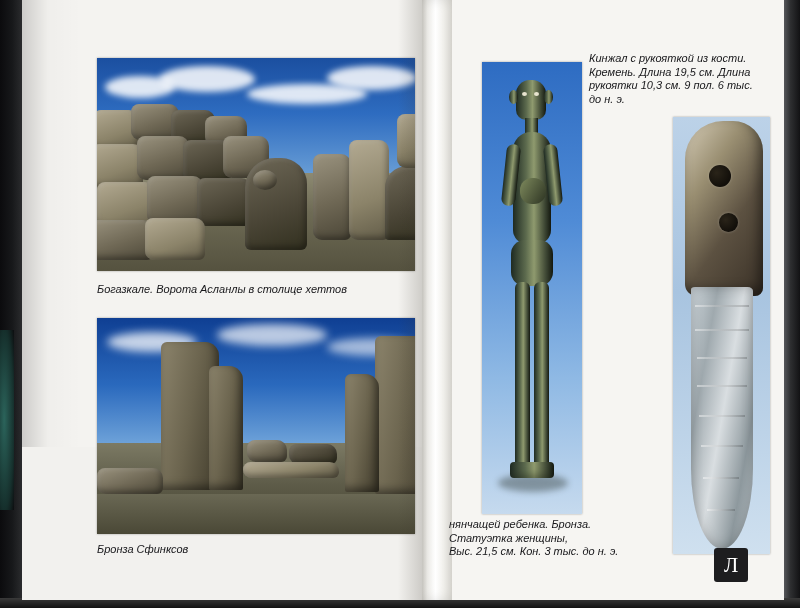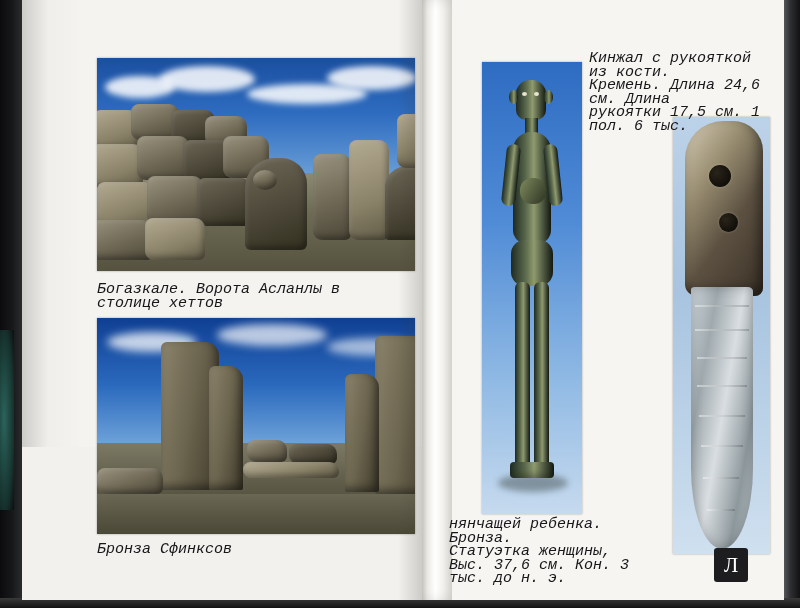--- a/index.html
+++ b/index.html
@@ -85,23 +85,23 @@
 
   
   .photo {
     position: absolute;
     overflow: hidden;
     background: #2b4a7a;
     box-shadow: 0 0 2px rgba(0,0,0,0.35);
   }
   .caption {
     position: absolute;
-    font-family: Liberation Mono, monospace;
+    font-family: Liberation Sans, sans-serif;
     font-style: italic;
-    font-size: 15px;
+    font-size: 11px;
     line-height: 13.5px;
     color: #17171a;
   }
 
   
   #photo-bogazkale { left: 75px; top: 58px; width: 318px; height: 213px; }
   #photo-bogazkale .sky {
     position: absolute; left: 0; top: 0; width: 100%; height: 58%;
     background: linear-gradient(180deg, #1b4fa0 0%, #2e6cc0 45%, #6fa3d8 100%);
   }
@@ -319,26 +319,27 @@
         <div class="flake" style="left:6px; top:98px; width:50px;"></div>
         <div class="flake" style="left:8px; top:128px; width:46px;"></div>
         <div class="flake" style="left:10px; top:158px; width:42px;"></div>
         <div class="flake" style="left:12px; top:190px; width:36px;"></div>
         <div class="flake" style="left:16px; top:222px; width:28px;"></div>
       </div>
     </div>
 
     <div class="caption" style="left:567px; top:52px; width:180px;">
       <div>Кинжал с рукояткой из кости.</div>
-      <div>Кремень. Длина 24,6 см. Длина</div>
-      <div>рукоятки 17,5 см. 1 пол. 6 тыс.</div>
+      <div>Кремень. Длина 19,5 см. Длина</div>
+      <div>рукоятки 10,3 см. 9 пол. 6 тыс.</div>
+      <div>до н. э.</div>
     </div>
 
     <div class="caption" style="left:427px; top:518px; width:210px;">
       <div>нянчащей ребенка. Бронза.</div>
       <div>Статуэтка женщины,</div>
-      <div>Выс. 37,6 см. Кон. 3 тыс. до н. э.</div>
+      <div>Выс. 21,5 см. Кон. 3 тыс. до н. э.</div>
     </div>
 
     <div id="logo-badge">Л</div>
 
   </div>
 </div>
 
 </body></html>

